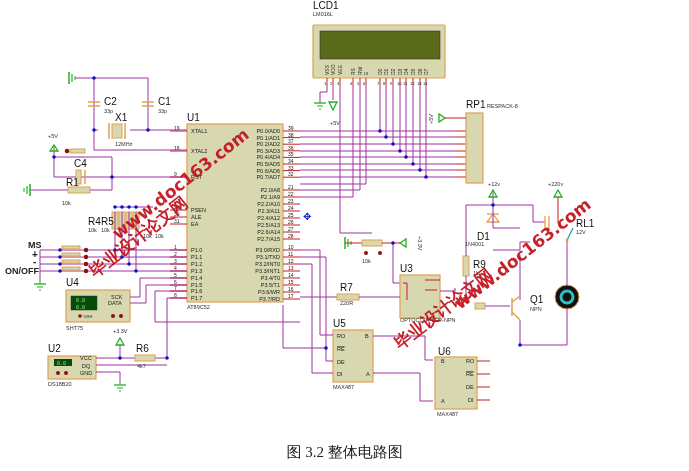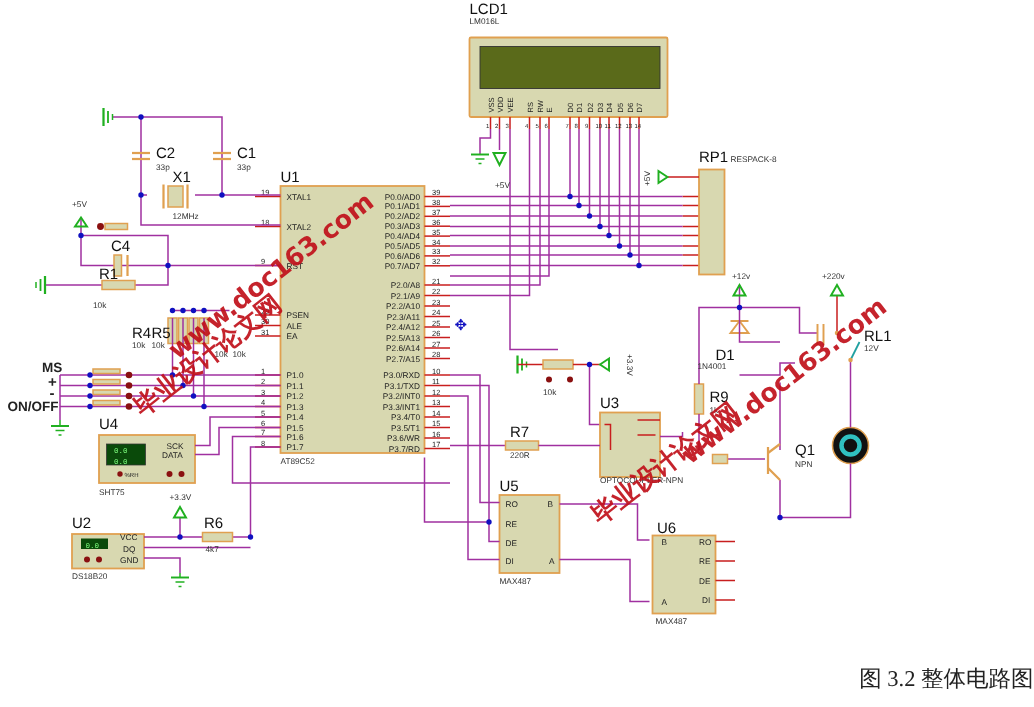--- a/index.html
+++ b/index.html
@@ -4,21 +4,21 @@
 <style>
   html, body { margin:0; padding:0; background:#ffffff; }
   body { width:689px; height:471px; position:relative; overflow:hidden; font-family:"Liberation Sans", sans-serif; }
   svg#sch { position:absolute; left:0; top:0; }
   .t { font-family:"Liberation Sans", sans-serif; fill:#222; }
   .ref { font-size:10px; fill:#111; }
   .val { font-size:5.5px; fill:#333; }
   .pin { font-size:5.5px; fill:#222; }
   .pn { font-size:5px; fill:#222; }
   .wm { font-family:"DejaVu Sans", sans-serif; font-weight:bold; fill:#c0101a; }
-  #caption { position:absolute; left:0; width:689px; top:443px; text-align:right; font-family:"Liberation Serif", serif; font-size:15px; color:#222; }
+  #caption { position:absolute; left:0; width:689px; top:443px; text-align:center; font-family:"Liberation Serif", serif; font-size:15px; color:#222; }
 </style>
 </head>
 <body>
 
 <svg id="sch" width="689" height="440" viewBox="0 0 689 440">
   <defs>
     <g id="gnd-h">
         <line x1="0" y1="-6" x2="0" y2="6" stroke="#20b020" stroke-width="1.5"></line>
         <line x1="-3" y1="-4" x2="-3" y2="4" stroke="#20b020" stroke-width="1.2"></line>
         <line x1="-6" y1="-2" x2="-6" y2="2" stroke="#20b020" stroke-width="1"></line>

